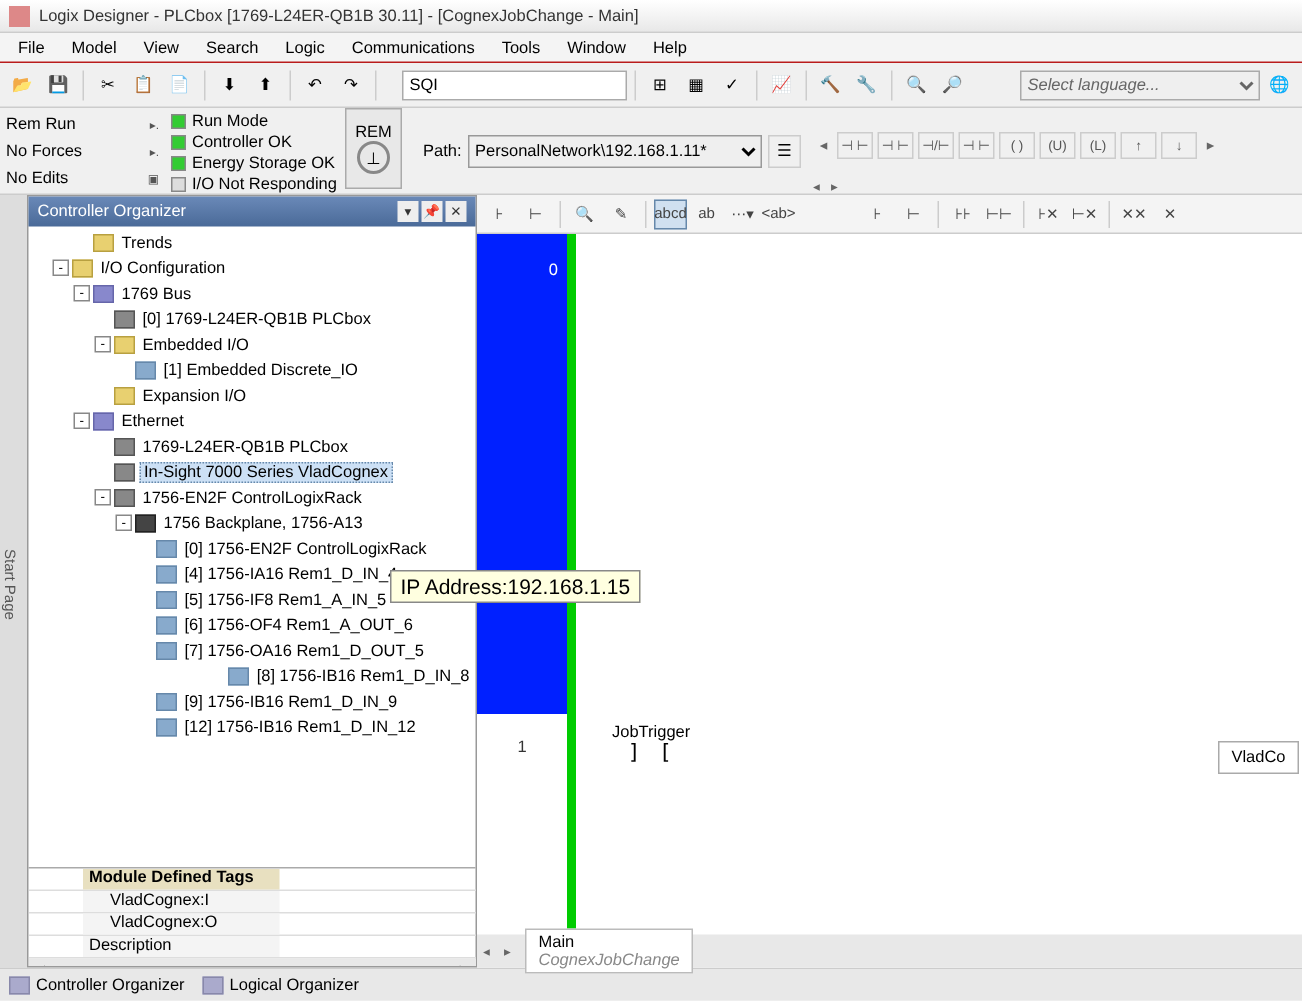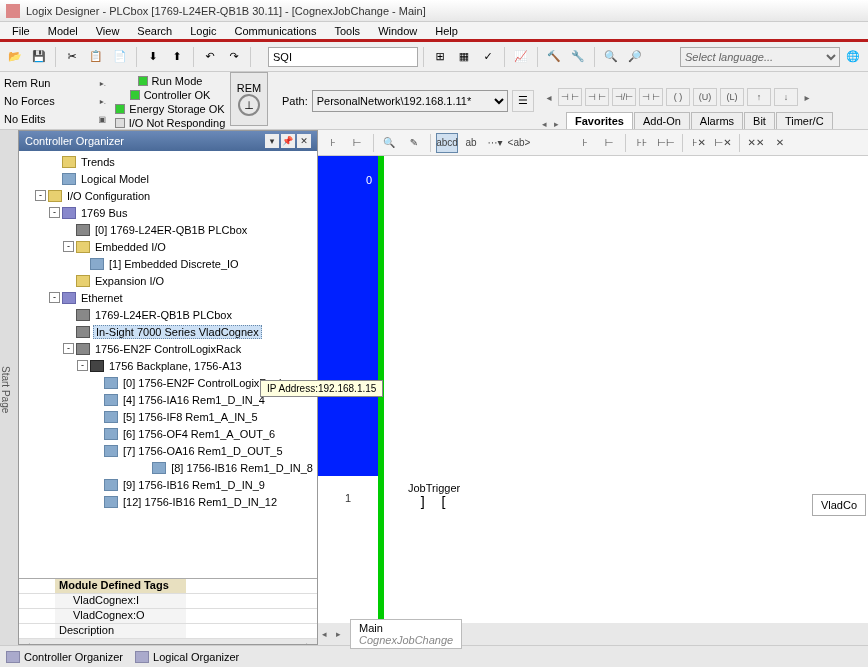--- a/index.html
+++ b/index.html
@@ -2,35 +2,35 @@
 <html><head>
 <meta charset="utf-8">
 <style>
 * { box-sizing: border-box; margin: 0; padding: 0; font-family: "Segoe UI", Tahoma, sans-serif; font-size: 11px; }
 body { background: #f0f0f0; width: 868px; height: 667px; overflow: hidden; position: relative; }
 
 .titlebar { height: 22px; background: linear-gradient(#fff, #e8e8e8); display: flex; align-items: center; padding: 0 6px; border-bottom: 1px solid #ccc; }
 .titlebar .icon { width: 14px; height: 14px; background: #d88; margin-right: 6px; }
 .titlebar .title { color: #333; }
 
-.menubar { height: 20px; background: #f4f4f4; display: flex; align-items: center; padding: 0 4px; gap: 2px; border-bottom: 3px solid #b91c1c; }
+.menubar { height: 20px; background: #f4f4f4; display: flex; align-items: center; padding: 0 4px; gap: 2px; border-bottom: 1px solid #b91c1c; }
 .menubar .item { padding: 2px 8px; cursor: default; }
 
 .toolbar { height: 30px; background: #f0f0f0; display: flex; align-items: center; padding: 2px 4px; gap: 2px; border-bottom: 1px solid #ccc; }
 .toolbar .btn { width: 22px; height: 22px; display: flex; align-items: center; justify-content: center; border: 1px solid transparent; cursor: pointer; }
 .toolbar .sep { width: 1px; height: 20px; background: #ccc; margin: 0 3px; }
 .toolbar input.quickfind, .toolbar select.quickfind { width: 150px; height: 20px; border: 1px solid #aaa; padding: 0 4px; font-size: 11px; margin-left: 12px; }
 .toolbar select.lang { width: 160px; height: 20px; border: 1px solid #aaa; font-style: italic; color: #666; }
 
 .statusrow { height: 58px; background: #f0f0f0; display: flex; border-bottom: 1px solid #ccc; }
 .statuscol1 { width: 110px; padding: 2px 4px; }
 .statuscol1 .row { display: flex; align-items: center; height: 18px; justify-content: space-between; }
 .statuscol1 .row .arrow { font-size: 8px; color: #555; cursor: pointer; }
 .statuscol2 { width: 120px; padding: 2px 4px; }
-.statuscol2 .row { display: flex; align-items: center; height: 14px; gap: 4px; justify-content: center; }
+.statuscol2 .row { display: flex; align-items: center; height: 14px; gap: 4px; }
 .statuscol2 .led { width: 10px; height: 10px; border: 1px solid #888; }
 .led.green { background: #3c3; }
 .led.off { background: #ddd; }
 .keyswitch { width: 38px; height: 54px; background: #e8e8e8; border: 1px solid #aaa; display: flex; flex-direction: column; align-items: center; justify-content: center; font-size: 8px; }
 .keyswitch .key { width: 22px; height: 22px; border: 2px solid #888; border-radius: 50%; display: flex; align-items: center; justify-content: center; }
 .pathbox { flex: 0 0 260px; display: flex; align-items: center; padding: 4px; gap: 4px; }
 .pathbox select { flex: 1; height: 22px; border: 1px solid #999; font-size: 11px; }
 .pathbox .btn { width: 22px; height: 22px; border: 1px solid #ccc; display:flex;align-items:center;justify-content:center;cursor:pointer; }
 .favtabs { flex: 1; display: flex; flex-direction: column; justify-content: flex-end; overflow: hidden; }
 .favtabs .elemrow { height: 24px; display: flex; align-items: center; gap: 2px; padding: 0 4px; }
@@ -56,21 +56,21 @@
 .tree-item .spacer { width: 13px; flex-shrink: 0; }
 .tree-item .icon { width: 14px; height: 12px; margin-right: 3px; flex-shrink: 0; }
 .icon.folder { background: #e8d070; border: 1px solid #b8a040; }
 .icon.module { background: #888; border: 1px solid #555; }
 .icon.chip { background: #8ac; border: 1px solid #68a; }
 .icon.net { background: #88c; border: 1px solid #66a; }
 .icon.rack { background: #444; border: 1px solid #222; }
 .tree-item.selected .label { background: #cce0f5; border: 1px dotted #68a; padding: 0 2px; }
 .tree-item .label { padding: 0 2px; }
 
-.tooltip { position: absolute; background: #ffffe0; border: 1px solid #888; padding: 2px 6px; font-size: 10px; z-index: 100; }
+.tooltip { position: absolute; background: #ffffe0; border: 1px solid #888; padding: 2px 6px; font-size: 14px; z-index: 100; }
 
 .propgrid { height: 66px; border-top: 1px solid #aaa; overflow-y: auto; }
 .propgrid .row { display: flex; height: 15px; border-bottom: 1px solid #ddd; padding-left: 36px; }
 .propgrid .row .key { width: 50%; background: #f4f4f4; padding: 0 4px; }
 .propgrid .row .val { width: 50%; padding: 0 4px; }
 .propgrid .hscroll { height: 15px; background: #e8e8e8; display: flex; justify-content: space-between; }
 .propgrid .hscroll .sbtn { width: 16px; text-align:center; cursor:pointer; color:#555; }
 .tree::-webkit-scrollbar, .propgrid::-webkit-scrollbar { width: 16px; }
 .tree::-webkit-scrollbar-thumb, .propgrid::-webkit-scrollbar-thumb { background: #c0c0c0; border: 1px solid #888; }
 .tree::-webkit-scrollbar-button, .propgrid::-webkit-scrollbar-button { background: #ddd; height: 16px; border: 1px solid #aaa; }
@@ -205,27 +205,20 @@
           <div class="elem">(U)</div>
           <div class="elem">(L)</div>
           <div class="elem">↑</div>
           <div class="elem">↓</div>
         </div>
       <div class="arrow">▸</div>
     </div>
     <div class="tabrow">
       <div class="arrow">◂</div>
       <div class="arrow">▸</div>
-      <div id="favTabs" style="display:flex">
-          <div class="tab active">Favorites</div>
-          <div class="tab">Add-On</div>
-          <div class="tab">Alarms</div>
-          <div class="tab">Bit</div>
-          <div class="tab">Timer/C</div>
-        </div>
     </div>
   </div>
 </div>
 
 <div class="maincontent">
   <div class="sidebar-strip">Start Page</div>
 
   <div class="organizer">
     <div class="organizer-header">
       <span>Controller Organizer</span>
@@ -233,25 +226,20 @@
         <div class="btn">▾</div>
         <div class="btn">📌</div>
         <div class="btn">✕</div>
       </div>
     </div>
     <div class="tree" id="orgtree">
         <div class="tree-item" style="padding-left: 28px;">
           <div class="spacer"></div>
           <div class="icon folder"></div>
           <span class="label">Trends</span>
-        </div>
-        <div class="tree-item" style="padding-left: 28px;">
-          <div class="spacer"></div>
-          <div class="icon chip"></div>
-          <span class="label">Logical Model</span>
         </div>
         <div class="tree-item" style="padding-left: 14px;">
           <div class="expander">-</div>
           <div class="icon folder"></div>
           <span class="label">I/O Configuration</span>
         </div>
         <div class="tree-item" style="padding-left: 28px;">
           <div class="expander">-</div>
           <div class="icon net"></div>
           <span class="label">1769 Bus</span>

